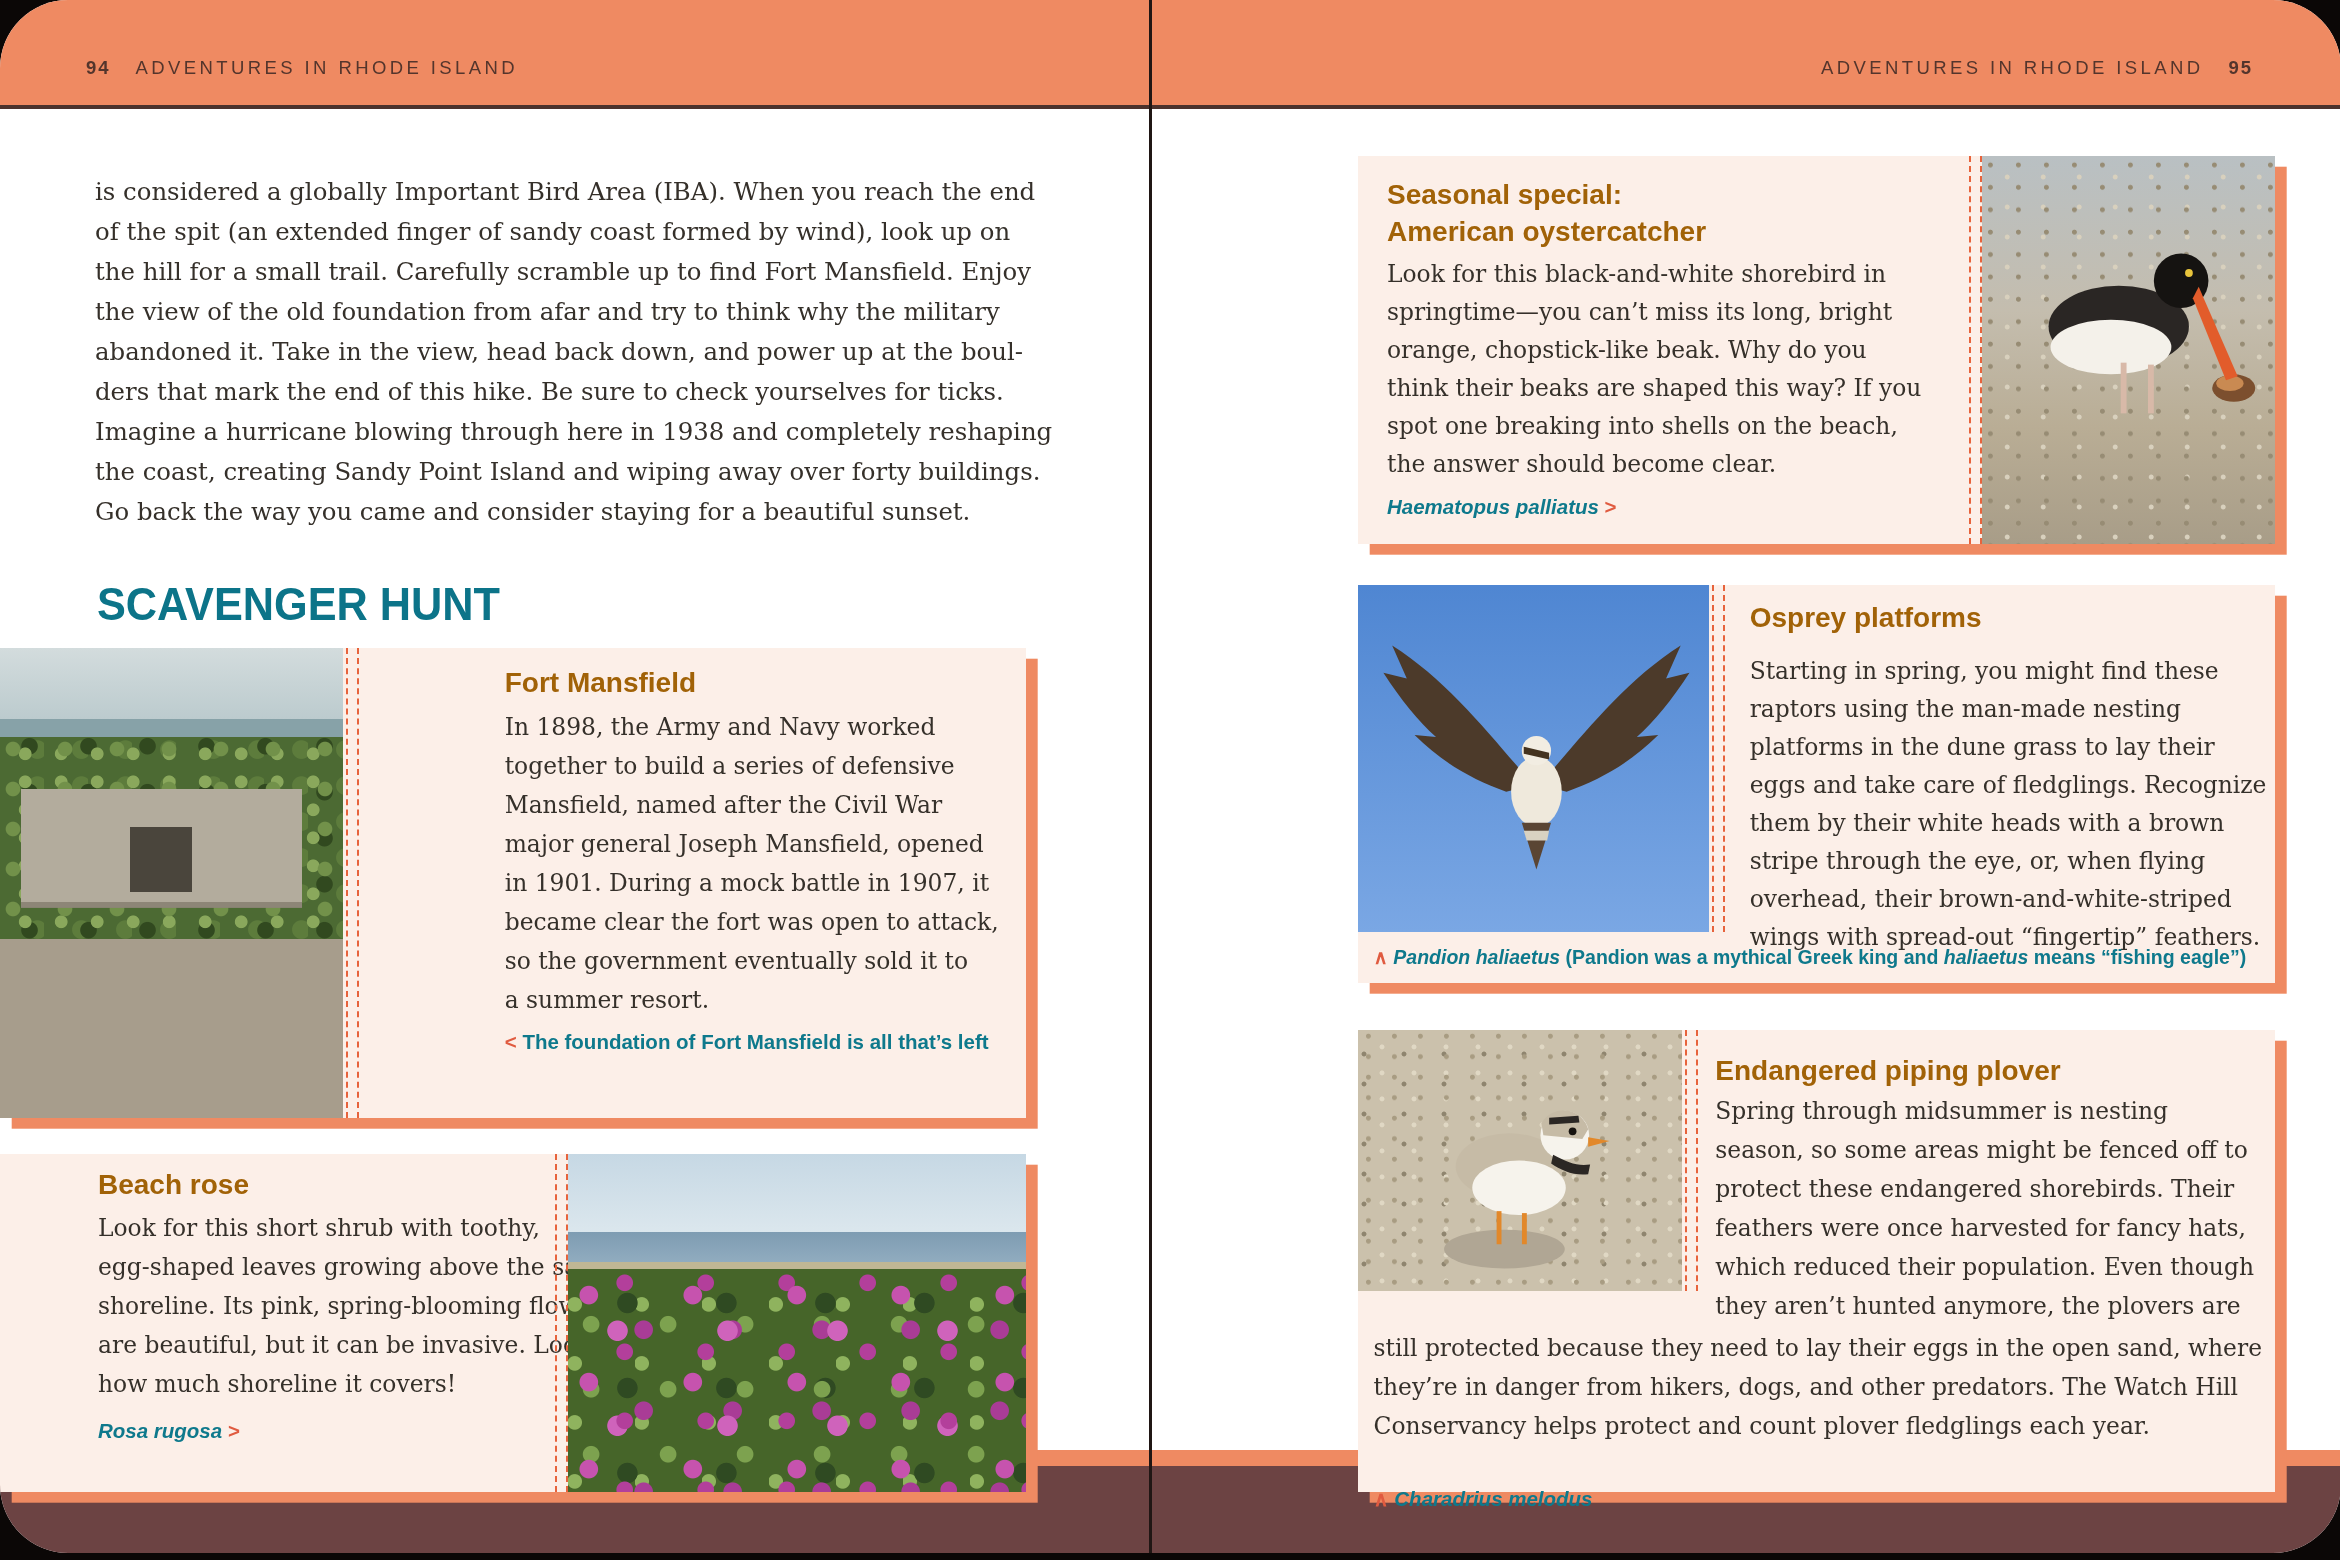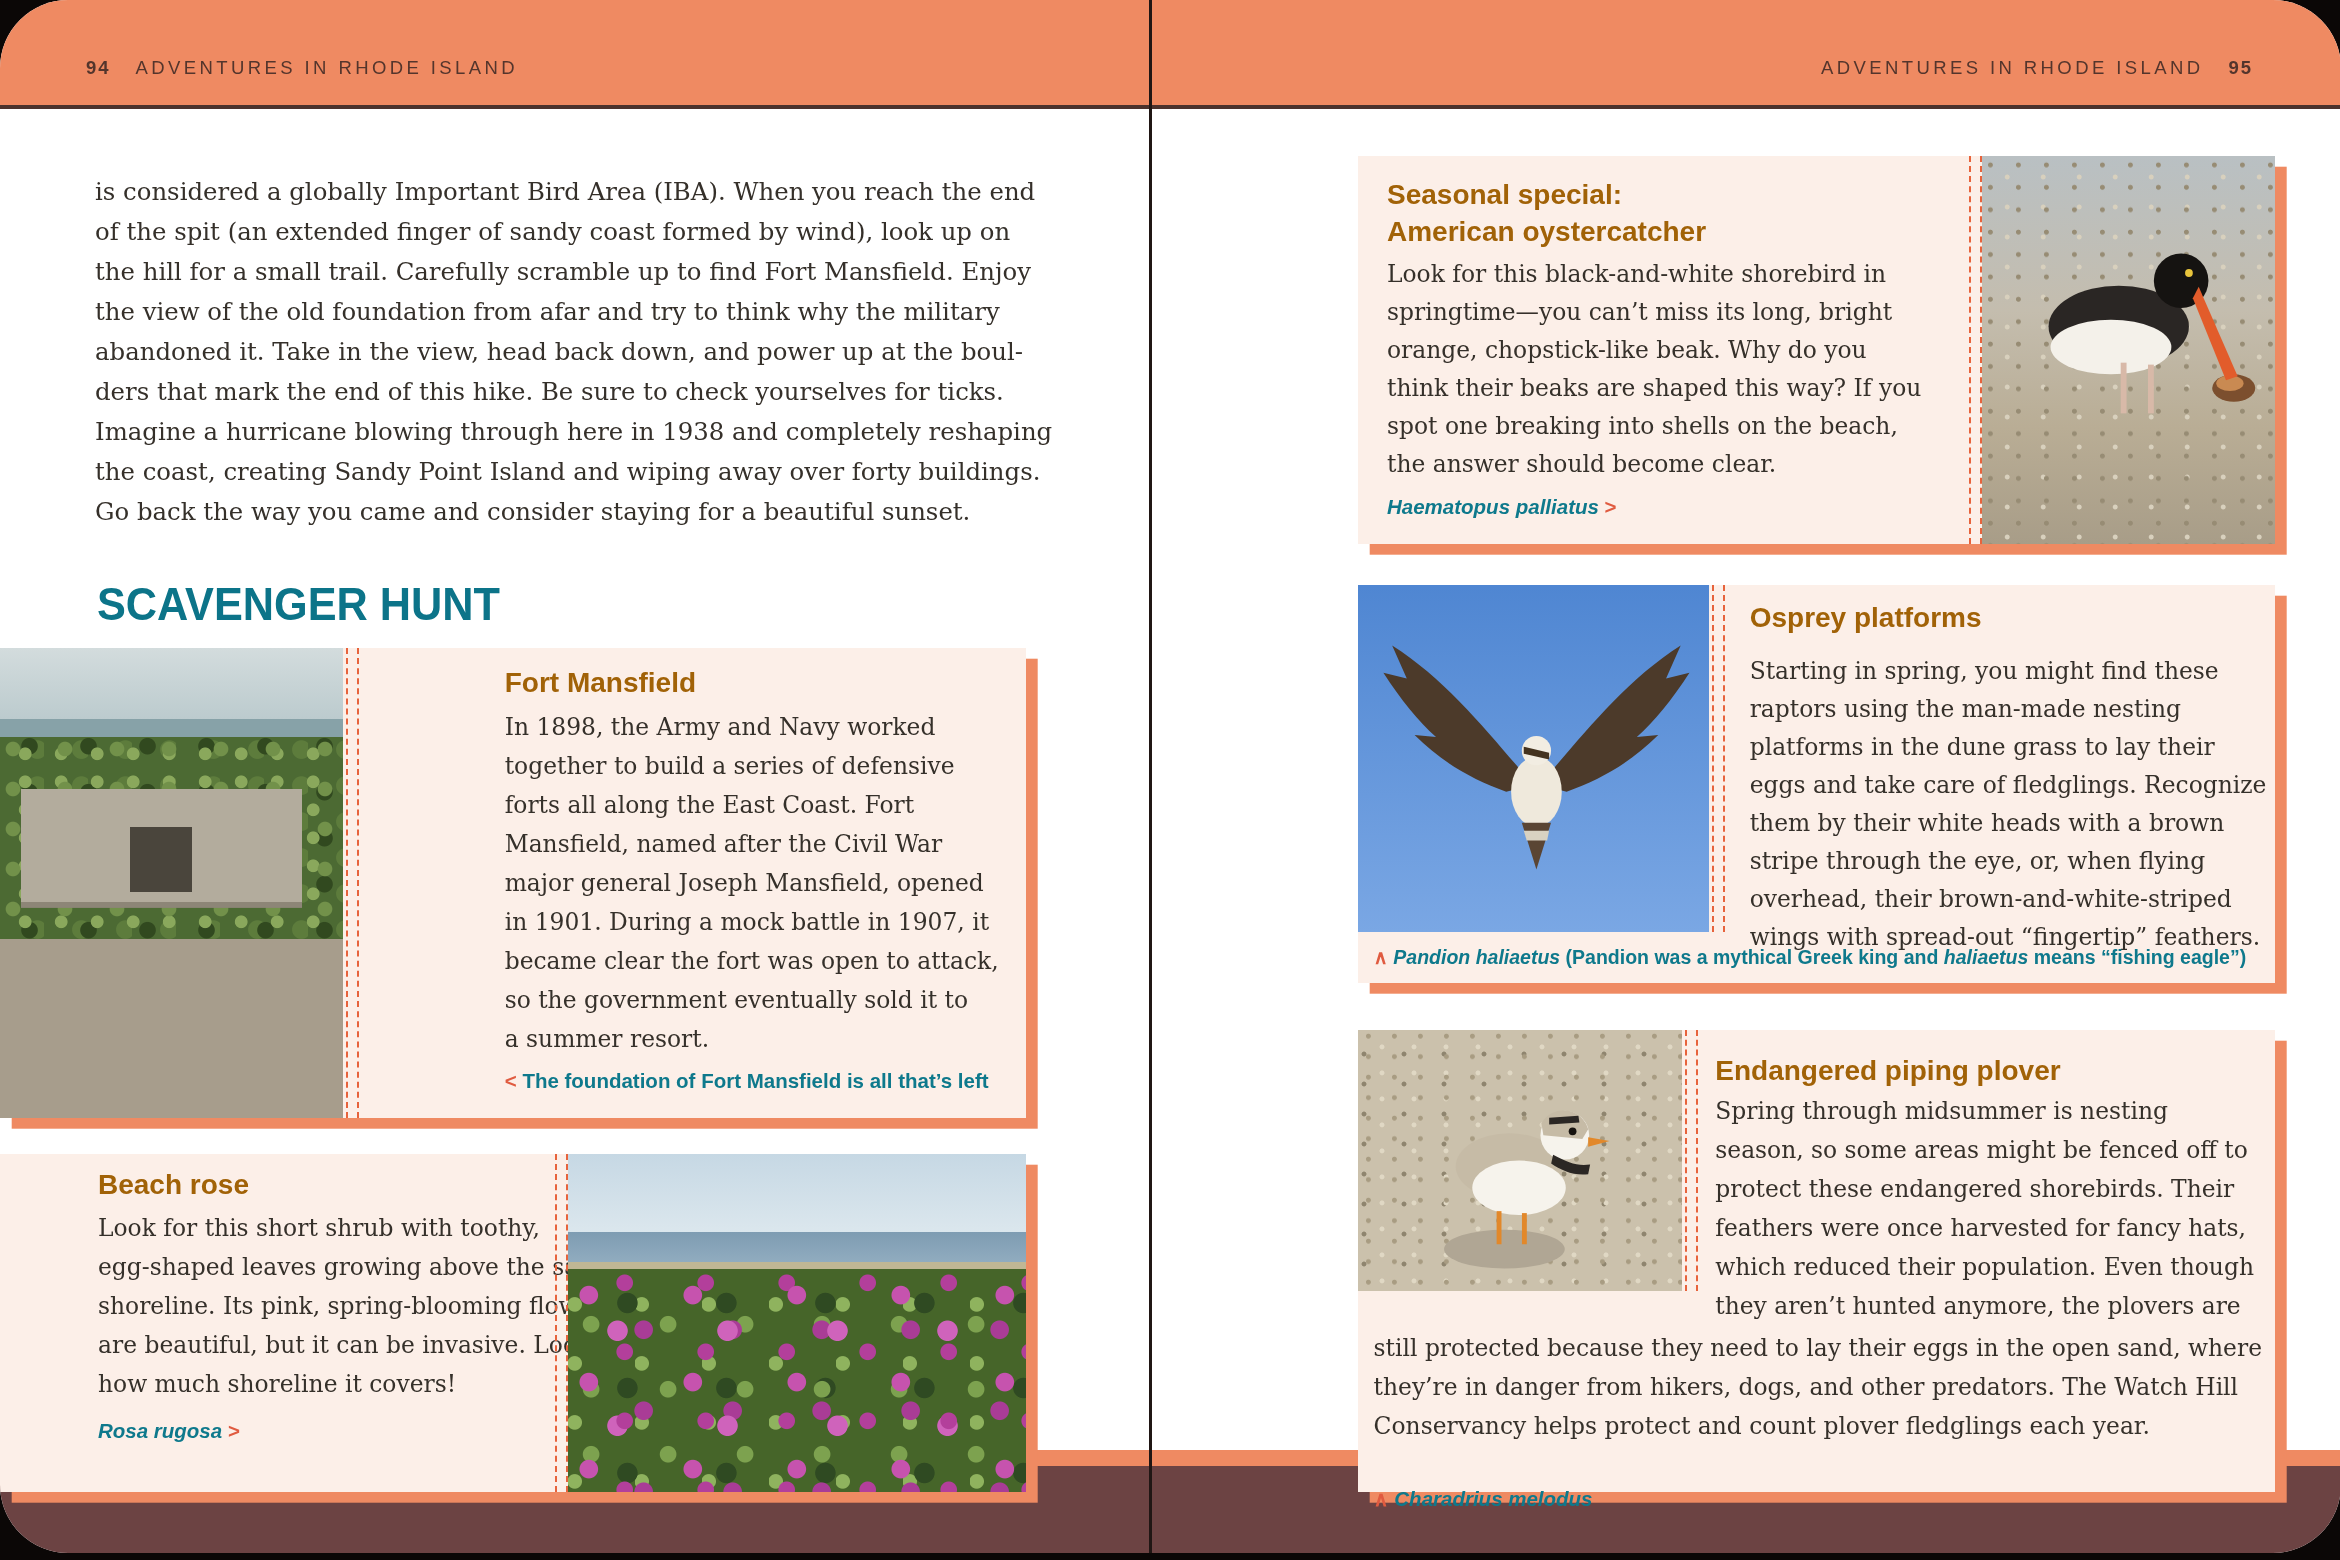--- a/index.html
+++ b/index.html
@@ -160,21 +160,20 @@
       <div class="ph-bunker"></div>
       <div class="ph-door"></div>
       <div class="ph-rocks"></div>
     </div>
     <div class="divider"></div>
     <div class="text card-col">
       <div class="card-title">Fort Mansfield</div>
       <div class="card-body">
           <div class="ln">In 1898, the Army and Navy worked</div>
           <div class="ln">together to build a series of defensive</div>
-          <div class="ln">forts all along the East Coast. Fort</div>
           <div class="ln">Mansfield, named after the Civil War</div>
           <div class="ln">major general Joseph Mansfield, opened</div>
           <div class="ln">in 1901. During a mock battle in 1907, it</div>
           <div class="ln">became clear the fort was open to attack,</div>
           <div class="ln">so the government eventually sold it to</div>
           <div class="ln">a summer resort.</div>
         </div>
       <div class="caption"><span class="arrow">&lt;</span> <span>The foundation of Fort Mansfield is all that’s left</span></div>
     </div>
   </div>

